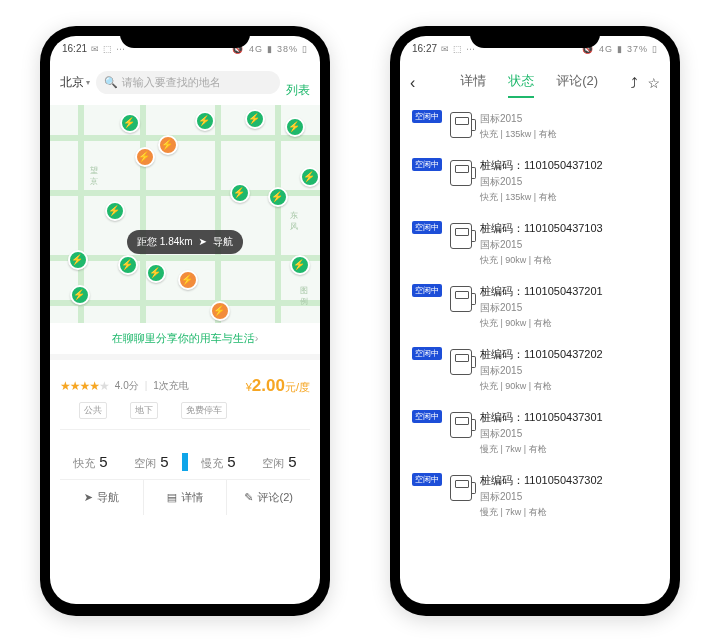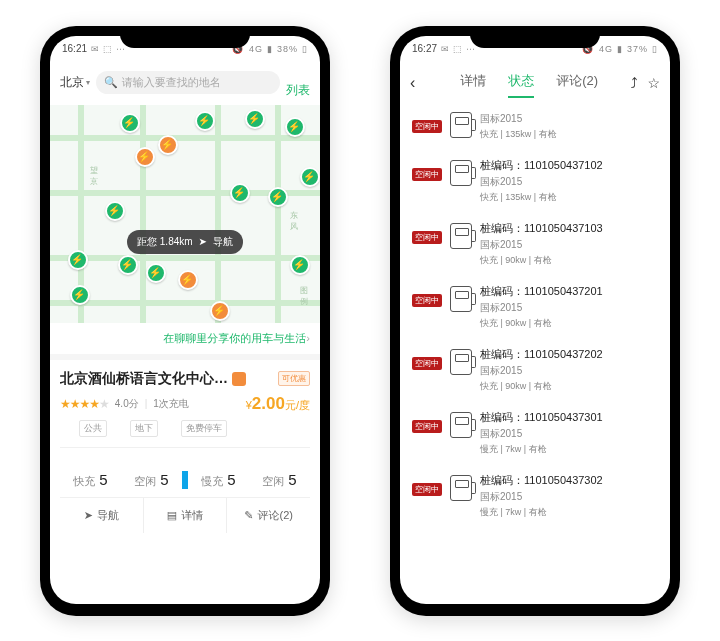--- a/index.html
+++ b/index.html
@@ -73,21 +73,21 @@
   .pin.green { background: #1fb86c; border: 2px solid #fff; box-shadow: 0 1px 2px rgba(0,0,0,.2); }
   .pin.orange { background: #f28c3c; border: 2px solid #fff; box-shadow: 0 1px 2px rgba(0,0,0,.2); }
   .dist-bubble {
     position: absolute; left: 50%; top: 125px; transform: translateX(-50%);
     background: rgba(60,60,60,.92); color: #fff; font-size: 10px;
     padding: 5px 10px; border-radius: 14px; display: flex; gap: 6px; align-items: center;
     white-space: nowrap;
   }
   .share-strip {
     padding: 8px 10px; color: #1fb86c; font-size: 11px;
-    display: flex; justify-content: flex-end; align-items: center;
+    display: flex; justify-content: center; align-items: center;
     border-bottom: 6px solid #f5f5f5;
   }
   .station-card { padding: 10px 10px 4px 10px; }
   .station-title-row { display: flex; align-items: center; gap: 4px; }
   .station-title { font-size: 14px; font-weight: 600; color: #222; white-space: nowrap; overflow: hidden; text-overflow: ellipsis; max-width: 175px;}
   .title-badge { width: 14px; height: 14px; background: #f28c3c; border-radius: 3px; flex-shrink:0;}
   .promo-tag { margin-left: auto; font-size: 8px; color: #f28c3c; border: 1px solid #f5be98; padding: 1px 3px; border-radius: 2px; background:#fff4ea;}
   .rating-row { display: flex; align-items: center; gap: 6px; margin-top: 6px; font-size: 10px; color: #888; }
   .stars { color: #f6a623; letter-spacing: -1px; font-size: 12px; }
   .price { margin-left: auto; color: #f6a623; font-size: 11px; }
@@ -123,22 +123,22 @@
     content: ""; position: absolute; bottom: 0; left: 0; right: 0;
     height: 2px; background: #1fb86c;
   }
   .header-icons { display: flex; gap: 10px; color: #333; font-size: 14px; }
   .stub-list { flex: 1; overflow: hidden; padding: 4px 0; }
   .stub {
     display: flex; align-items: flex-start; gap: 8px;
     padding: 8px 12px; border-bottom: 1px solid #fff;
   }
   .stub .badge {
-    background: #b91c1c; color: #fff; font-size: 8px;
-    padding: 1px 3px; border-radius: 2px; margin-top: 10px;
+    background: #1d4ed8; color: #fff; font-size: 8px;
+    padding: 1px 3px; border-radius: 2px; margin-top: 0;
     writing-mode: horizontal-tb; white-space: nowrap;
   }
   .stub .ico {
     width: 22px; height: 26px; border: 1.5px solid #555; border-radius: 3px;
     position: relative; flex-shrink: 0; margin-top: 2px;
   }
   .stub .ico::before {
     content: ""; position: absolute; right: -5px; top: 6px;
     width: 4px; height: 10px; border: 1.5px solid #555; border-left: none;
     border-radius: 0 2px 2px 0;
@@ -222,25 +222,20 @@
         <span>导航</span>
       </div>
     </div>
 
     <div class="share-strip">
       <span>在聊聊里分享你的用车与生活</span>
       <span style="color:#aaa">›</span>
     </div>
 
     <div class="station-card">
-      <div class="station-title-row">
-        <span class="station-title">北京酒仙桥语言文化中心…</span>
-        <span class="title-badge"></span>
-        <span class="promo-tag">可优惠</span>
-      </div>
       <div class="rating-row">
         <span class="stars">★★★★<span style="color:#ddd">★</span></span>
         <span>4.0分</span>
         <span style="color:#ddd">|</span>
         <span>1次充电</span>
         <span class="price">
           <span>¥</span><span class="big">2.00</span><span>元/度</span>
         </span>
       </div>
       <div class="tag-row">

